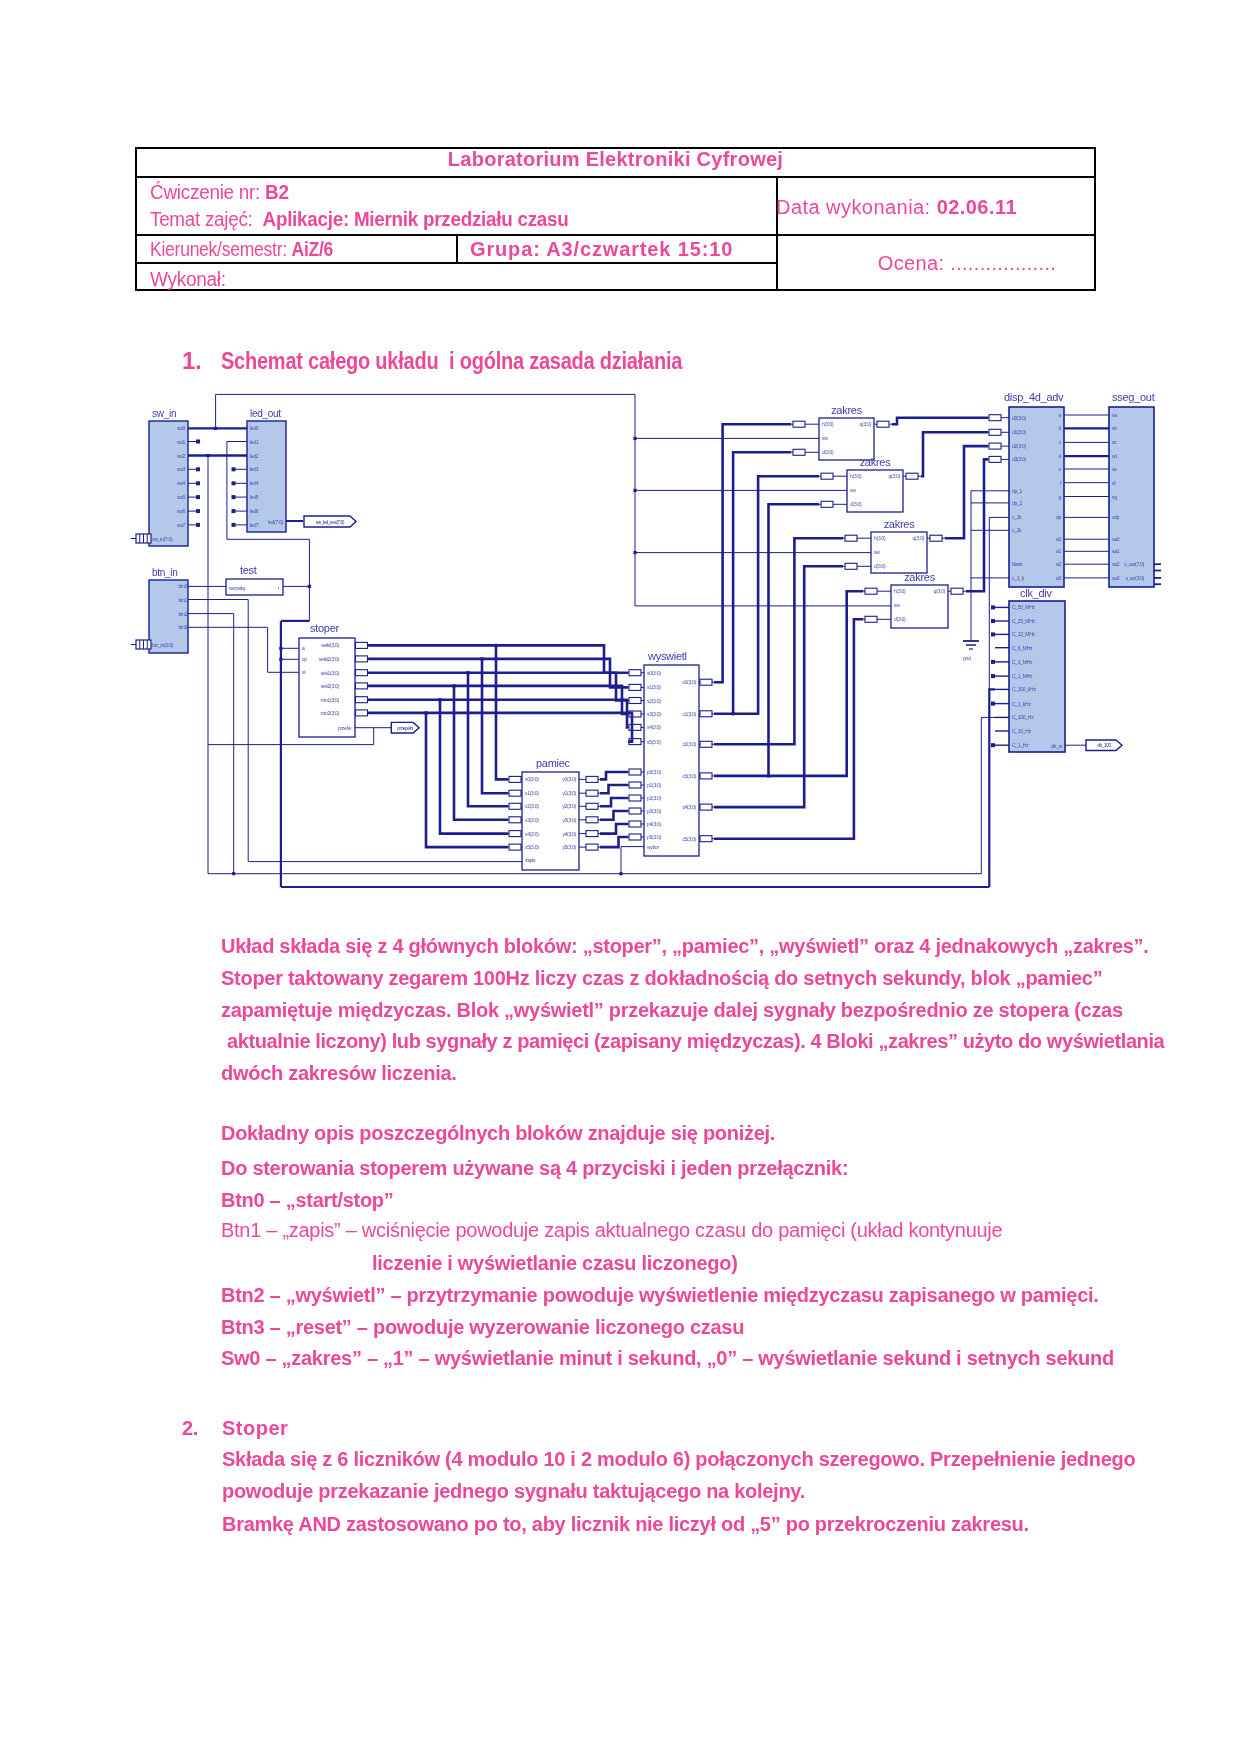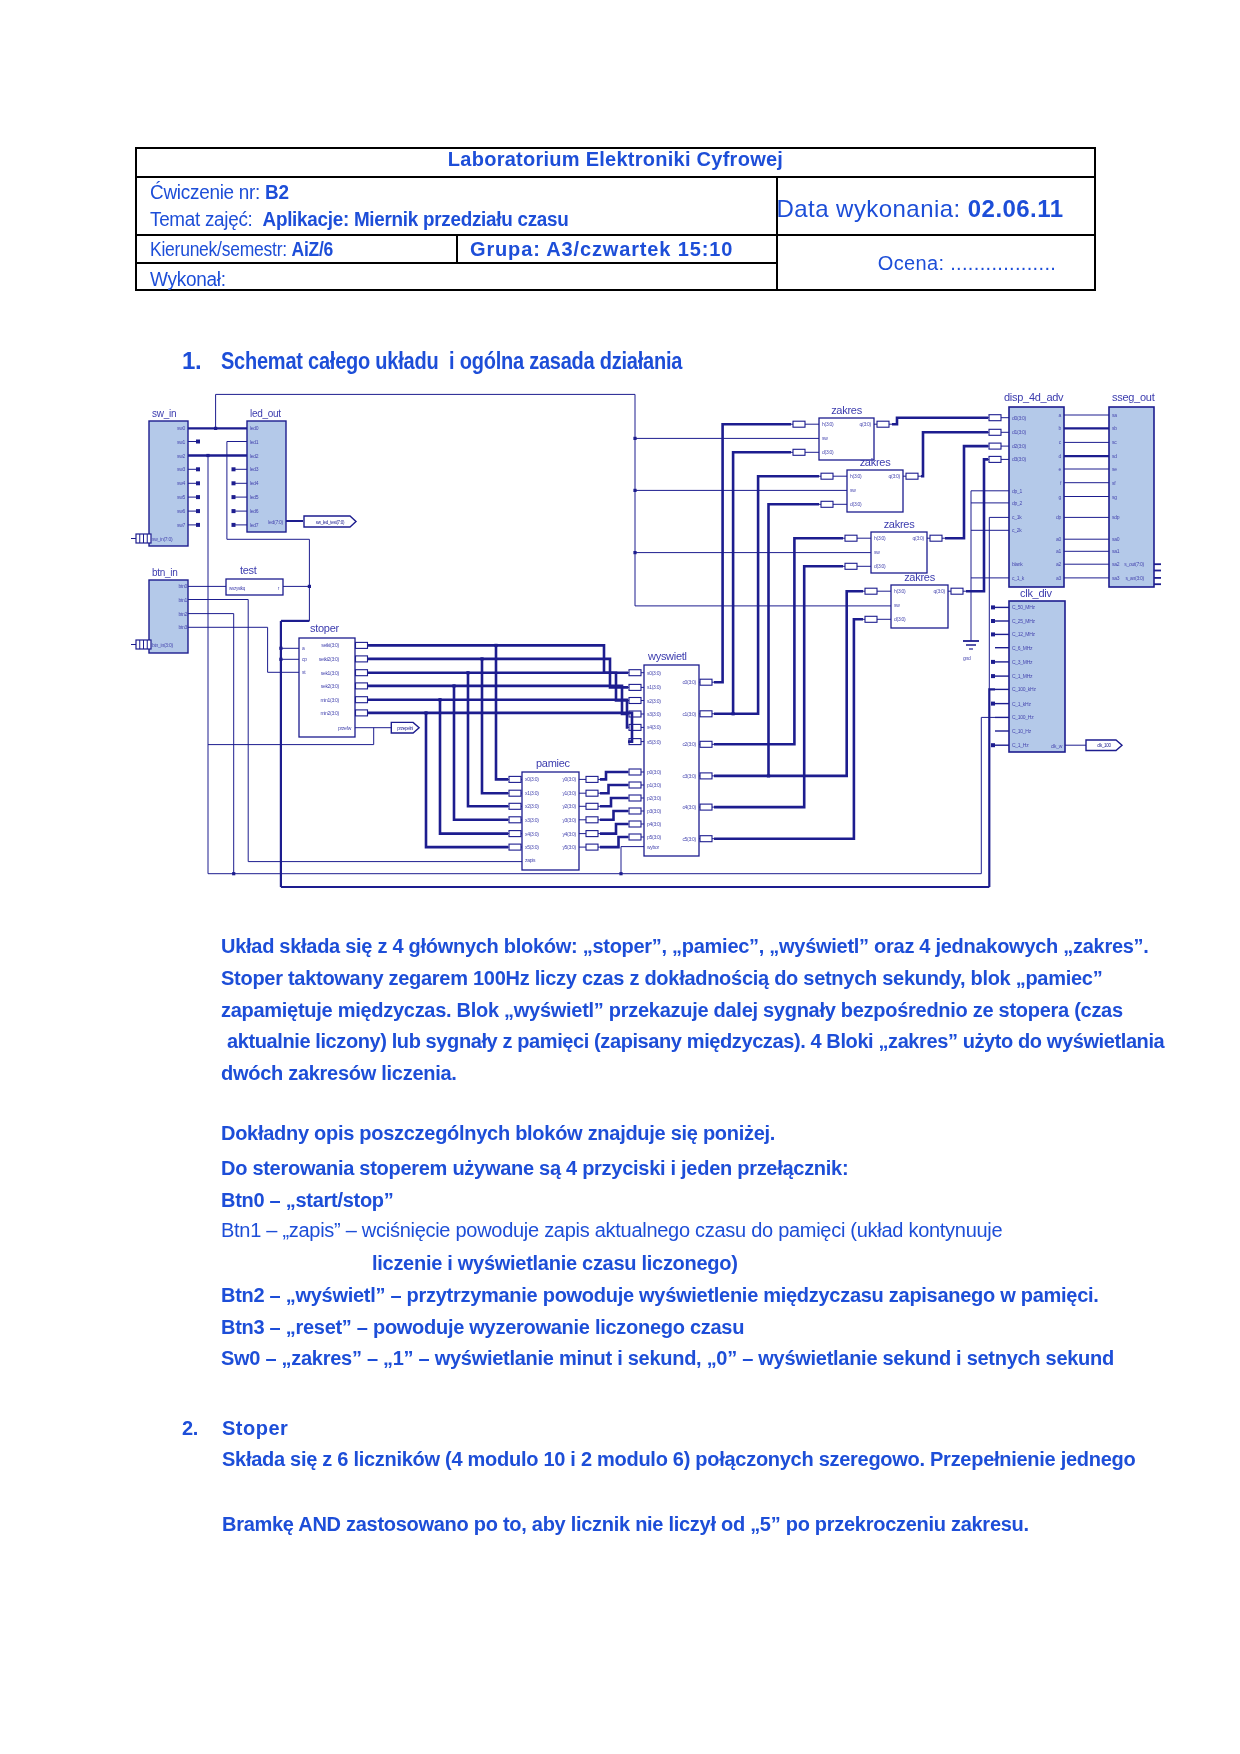--- a/index.html
+++ b/index.html
@@ -1,32 +1,32 @@
 <!DOCTYPE html>
 <html><head><meta charset="utf-8"><style>
 html,body{margin:0;padding:0;background:#fff}
-#page{position:relative;width:1240px;height:1754px;font-family:"Liberation Sans",sans-serif;color:#1d4ed8;overflow:hidden;letter-spacing:-0.28px}
+#page{position:relative;width:1240px;height:1754px;font-family:"Liberation Sans",sans-serif;color:#ec4899;overflow:hidden;letter-spacing:-0.28px}
 .t{position:absolute;white-space:pre;line-height:1em}
 .ln{position:absolute;background:#000}
 b{font-weight:bold}
 </style></head><body>
 <div id="page">
 <div class="ln" style="left:135px;top:147px;width:961px;height:2px"></div>
 <div class="ln" style="left:135px;top:176px;width:961px;height:2px"></div>
 <div class="ln" style="left:135px;top:234px;width:961px;height:2px"></div>
 <div class="ln" style="left:135px;top:262px;width:643px;height:2px"></div>
 <div class="ln" style="left:135px;top:289px;width:961px;height:2px"></div>
 <div class="ln" style="left:135px;top:147px;width:2px;height:144px"></div>
 <div class="ln" style="left:1094px;top:147px;width:2px;height:144px"></div>
 <div class="ln" style="left:776px;top:176px;width:2px;height:113px"></div>
 <div class="ln" style="left:456px;top:234px;width:2px;height:30px"></div>
 <div class="t" style="left:135px;top:149px;font-size:20px;font-weight:bold;width:961px;text-align:center;letter-spacing:0.26px">Laboratorium Elektroniki Cyfrowej</div>
 <div class="t" style="left:150px;top:181.6px;font-size:20px;font-weight:bold;transform:scaleX(0.946);transform-origin:0 0"><span style="font-weight:normal">Ćwiczenie nr: </span><b>B2</b></div>
 <div class="t" style="left:150px;top:208.6px;font-size:20px;font-weight:bold;transform:scaleX(0.942);transform-origin:0 0"><span style="font-weight:normal">Temat zajęć:  </span><b>Aplikacje: Miernik przedziału czasu</b></div>
-<div class="t" style="left:776px;top:196.9px;font-size:24px;font-weight:bold;width:288px;text-align:center;letter-spacing:0.45px"><span style="font-weight:normal">Data wykonania: </span><b>02.06.11</b></div>
+<div class="t" style="left:776px;top:196.9px;font-size:20px;font-weight:bold;width:288px;letter-spacing:0.45px"><span style="font-weight:normal">Data wykonania: </span><b>02.06.11</b></div>
 <div class="t" style="left:150px;top:239.2px;font-size:20px;font-weight:bold;transform:scaleX(0.875);transform-origin:0 0"><span style="font-weight:normal">Kierunek/semestr: </span><b>AiZ/6</b></div>
 <div class="t" style="left:470px;top:239.2px;font-size:20px;font-weight:bold;letter-spacing:0.85px"><span style="font-weight:bold">Grupa: </span><b>A3/czwartek 15:10</b></div>
 <div class="t" style="left:776px;top:253.3px;font-size:20px;font-weight:bold;width:382px;text-align:center;letter-spacing:0.33px"><span style="font-weight:normal">Ocena: ..................</span></div>
 <div class="t" style="left:150px;top:269.1px;font-size:20px;font-weight:bold;transform:scaleX(0.95);transform-origin:0 0"><span style="font-weight:normal">Wykonał:</span></div>
 <div class="t" style="left:182px;top:349.3px;font-size:24px;font-weight:bold;">1.</div>
 <div class="t" style="left:221px;top:349.3px;font-size:24px;font-weight:bold;transform:scaleX(0.8333);transform-origin:0 0">Schemat całego układu  i ogólna zasada działania</div>
 <svg style="position:absolute;left:120px;top:390px" width="1080" height="520" viewBox="120 390 1080 520">
       <rect x="149" y="421" width="39" height="125" fill="#b4c9e9" stroke="#1d1d8f" stroke-width="1.4"></rect>
       <text x="152" y="417" font-size="10" fill="#3c3cae" text-anchor="start" font-weight="normal" font-family="Liberation Sans, sans-serif">sw_in</text>
       <text x="185" y="430.4" font-size="5" fill="#4848b0" text-anchor="end" font-weight="normal" font-family="Liberation Sans, sans-serif">sw0</text>
@@ -457,13 +457,14 @@
 <div class="t" style="left:221px;top:1158.2px;font-size:20px;font-weight:bold;">Do sterowania stoperem używane są 4 przyciski i jeden przełącznik:</div>
 <div class="t" style="left:221px;top:1189.8px;font-size:20px;font-weight:bold;">Btn0 – „start/stop”</div>
 <div class="t" style="left:221px;top:1220px;font-size:20px;font-weight:normal;">Btn1 – „zapis” – wciśnięcie powoduje zapis aktualnego czasu do pamięci (układ kontynuuje</div>
 <div class="t" style="left:372px;top:1253.2px;font-size:20px;font-weight:bold;">liczenie i wyświetlanie czasu liczonego)</div>
 <div class="t" style="left:221px;top:1285.0px;font-size:20px;font-weight:bold;">Btn2 – „wyświetl” – przytrzymanie powoduje wyświetlenie międzyczasu zapisanego w pamięci.</div>
 <div class="t" style="left:221px;top:1316.7px;font-size:20px;font-weight:bold;">Btn3 – „reset” – powoduje wyzerowanie liczonego czasu</div>
 <div class="t" style="left:221px;top:1348.3px;font-size:20px;font-weight:bold;">Sw0 – „zakres” – „1” – wyświetlanie minut i sekund, „0” – wyświetlanie sekund i setnych sekund</div>
 <div class="t" style="left:182px;top:1417.6px;font-size:20px;font-weight:bold;">2.</div>
 <div class="t" style="left:222px;top:1417.6px;font-size:20px;font-weight:bold;letter-spacing:0.5px">Stoper</div>
 <div class="t" style="left:222px;top:1448.5px;font-size:20px;font-weight:bold;">Składa się z 6 liczników (4 modulo 10 i 2 modulo 6) połączonych szeregowo. Przepełnienie jednego</div>
+<div class="t" style="left:222px;top:1481.0px;font-size:20px;font-weight:bold;">powoduje przekazanie jednego sygnału taktującego na kolejny.</div>
 <div class="t" style="left:222px;top:1513.6px;font-size:20px;font-weight:bold;">Bramkę AND zastosowano po to, aby licznik nie liczył od „5” po przekroczeniu zakresu.</div>
 </div>
 </body></html>

